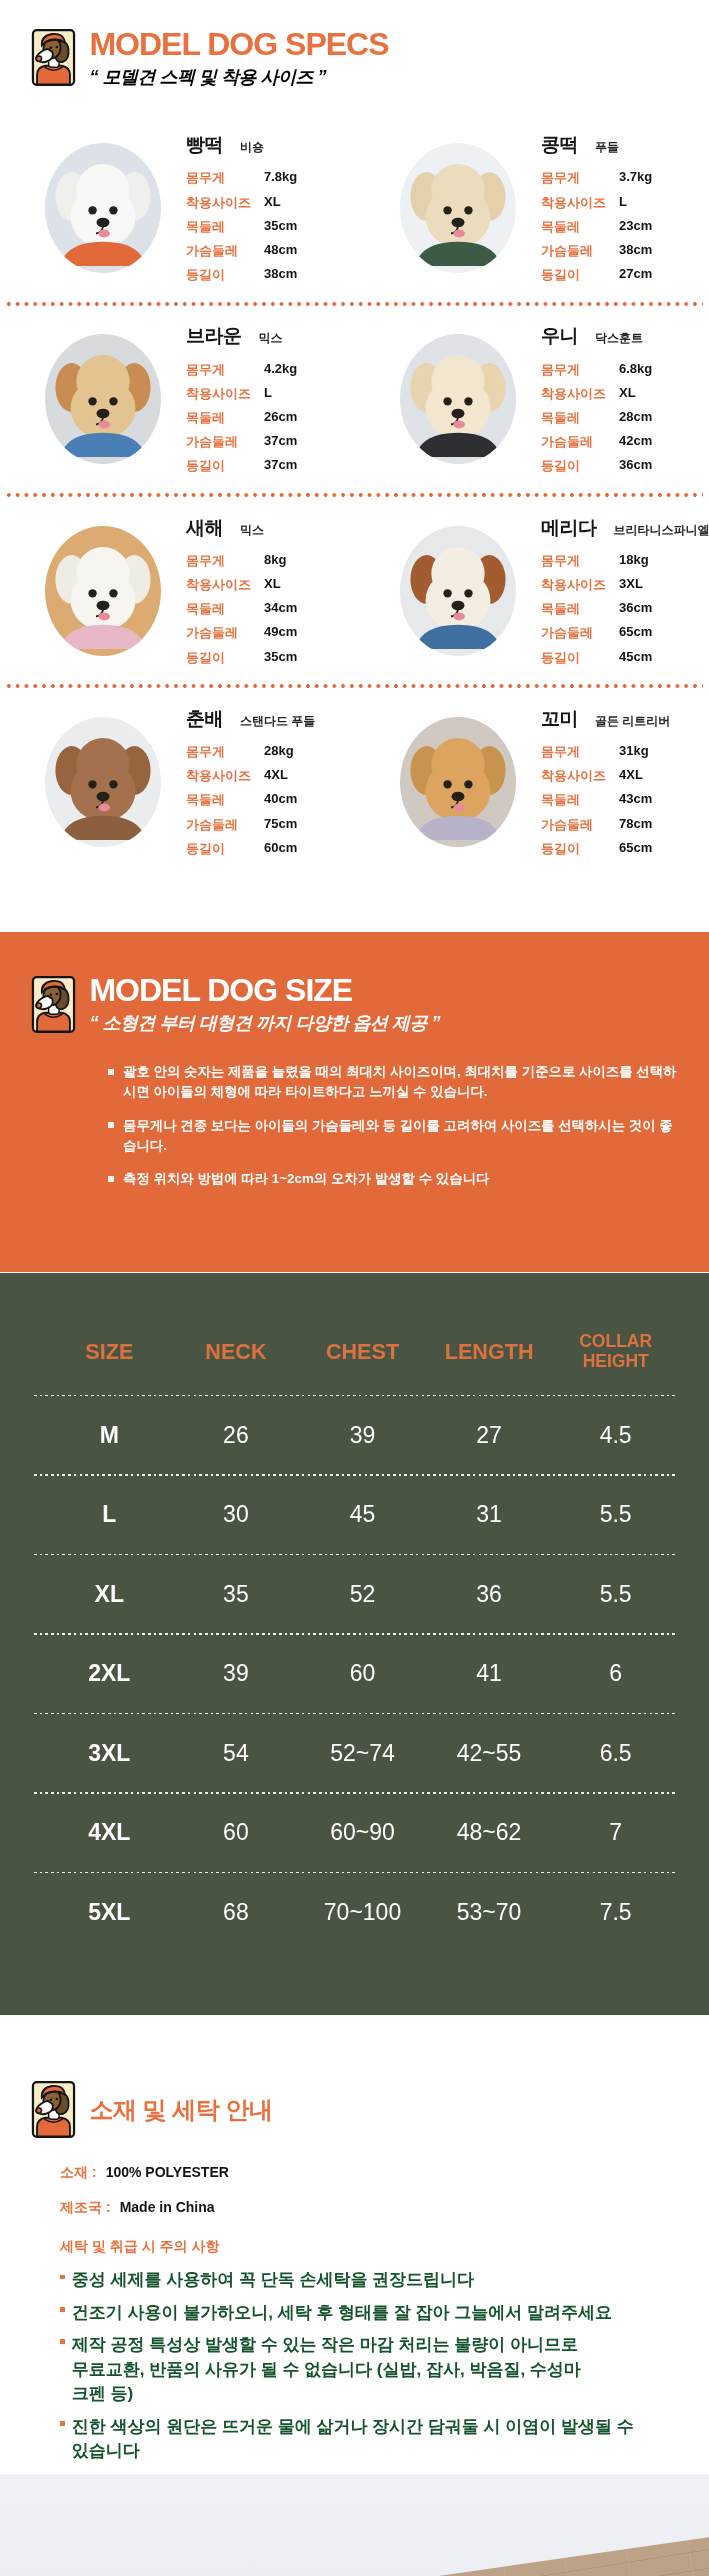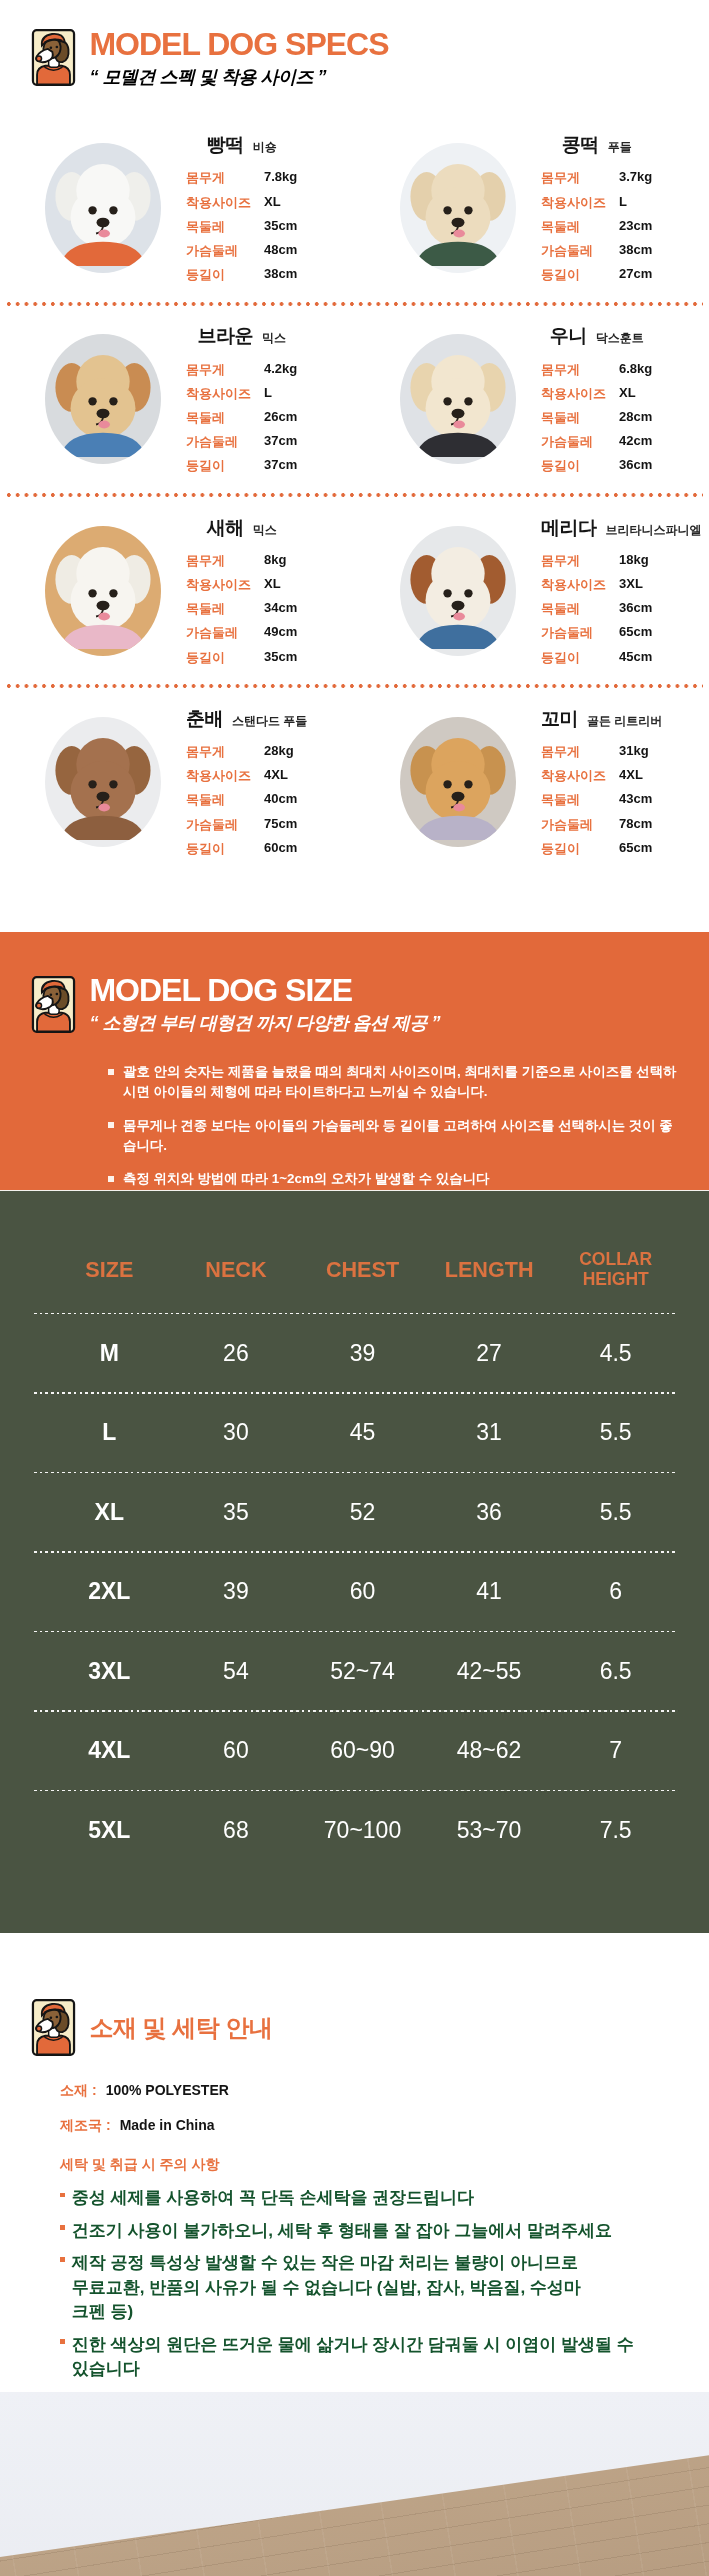--- a/index.html
+++ b/index.html
@@ -16,30 +16,30 @@
 
   
   .s1 { height:932px; box-sizing:border-box; padding-top:28px; }
   .s1 .sec-header { padding-left:31px; align-items:flex-start; }
   .dog-grid { margin-top:34px; }
   .dog-row { display:flex; }
   .dog-card { width:355px; height:170px; box-sizing:border-box; padding-left:45px; display:flex; align-items:center; }
   .dog-photo { width:116px; height:130px; border-radius:50%; background:var(--bg); overflow:hidden; flex:none; }
   .dogface { width:100%; height:100%; display:block; }
   .dog-info { margin-left:25px; }
-  .dog-name-row { display:flex; align-items:baseline; gap:9px;justify-content:center; }
+  .dog-name-row { display:flex; align-items:baseline; gap:17px; }
   .dog-name { font-size:19px; font-weight:900; color:#151515; letter-spacing:-0.5px; }
   .dog-breed { font-size:12px; font-weight:600; color:#242424; white-space:nowrap; }
   .spec-row { display:flex; margin-top:6.2px; }
   .spec-row.first { margin-top:11.3px; }
   .spec-label { width:78px; font-size:13px; font-weight:800; color:#E8713F; flex:none; }
   .spec-value { font-size:13px; font-weight:600; color:#141414; }
 
   
-  .s2 { height:258px; background:#E2693A; box-sizing:border-box; padding:42px 0 0 31px; color:#fff; }
+  .s2 { height:340px; background:#E2693A; box-sizing:border-box; padding:42px 0 0 31px; color:#fff; }
   .s2 .big-title { color:#fff; }
   .s2 .sub-title { color:#fff; }
   .s2-bullets { margin:27px 26px 0 77px; }
   .s2-bullet { display:flex; font-size:13.4px; font-weight:600; line-height:1.5; margin-bottom:13.4px; }
   .bullet-sq { flex:none; width:5.7px; height:5.7px; background:#fdf3ec; margin:6.7px 9.3px 0 0; }
 
   
   .s3 { height:743px; background:#4A5442; box-sizing:border-box; padding-top:58px; border-top:1.5px solid #f4f2ee; }
   .tbl-head { display:grid; grid-template-columns:repeat(5,1fr); padding:0 31px 0 46px; text-align:center; align-items:center;
               color:#DB7240; font-weight:800; font-size:21.6px; letter-spacing:0; }

